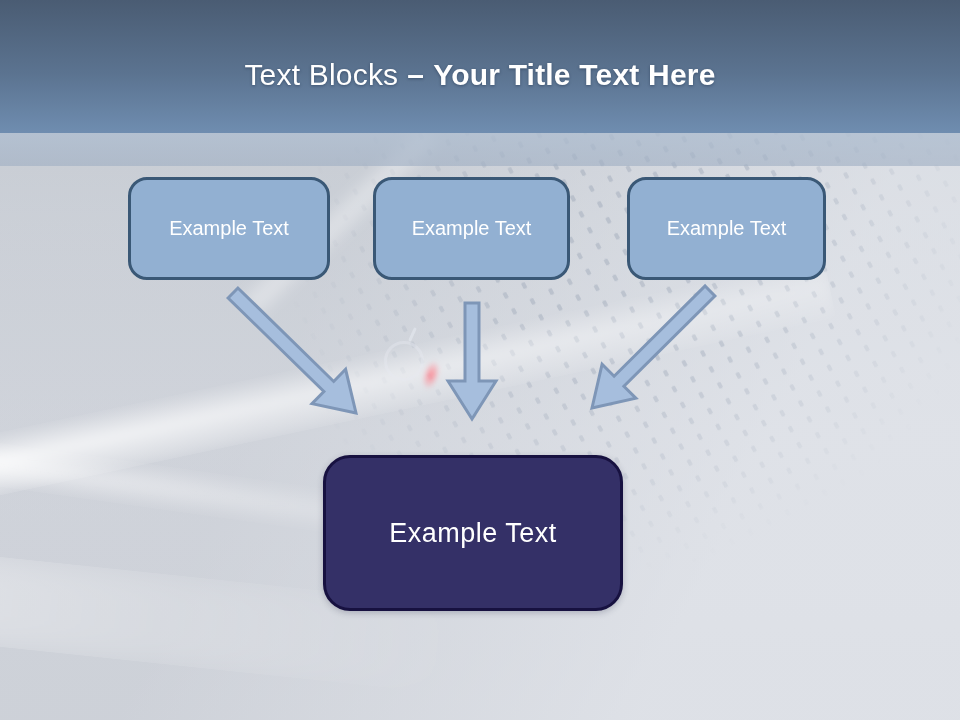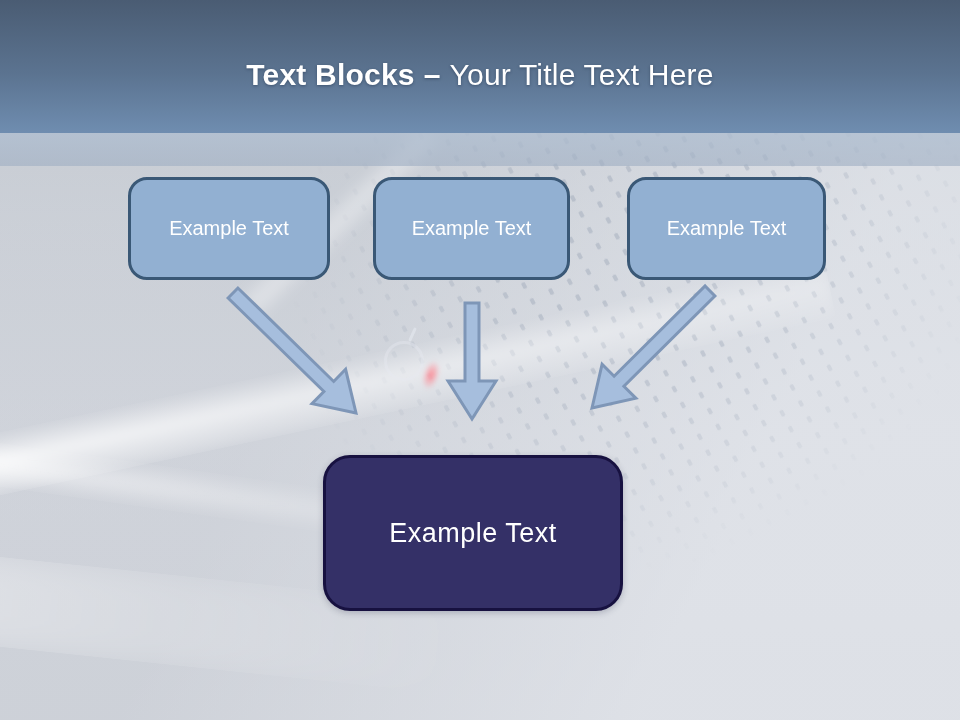--- a/index.html
+++ b/index.html
@@ -50,23 +50,23 @@
   .band{left:0;top:133px;width:960px;height:33px;
     background:linear-gradient(180deg,rgba(175,190,208,0.8),rgba(160,175,195,0.62));}
   
   .header{left:0;top:0;width:960px;height:133px;
     background:linear-gradient(180deg,#4a5c73 0%,#56掀6a84 40%,#6f8db0 100%);
     background:linear-gradient(180deg,#4a5c73 0%,#5a7violet 0,#6f8db0 100%);
     background:linear-gradient(180deg,#4a5c73 0%,#5b7390 55%,#6f8db0 100%);
     display:flex;align-items:center;justify-content:center;padding-top:16px;box-sizing:border-box;
   }
   .title{color:#ffffff;font-size:30px;letter-spacing:0.2px;text-shadow:0 1px 3px rgba(25,40,65,0.45);white-space:nowrap;}
-  .t-bold{font-weight:700;margin-top:28px;}
+  .t-bold{font-weight:400;margin-top:28px;}
   .t-dash{font-weight:700;margin:0 9px;}
-  .t-reg{font-weight:400;}
+  .t-reg{font-weight:700;}
   
   .arrows{left:0;top:0;width:960px;height:720px;pointer-events:none;}
   
   .tbox{
     position:absolute;top:177px;height:103px;box-sizing:border-box;
     background:#92b0d2;border:3px solid #3a5876;border-radius:19px;
     display:flex;align-items:center;justify-content:center;
     color:#ffffff;font-size:20px;
   }
   .tbox1{left:128px;width:202px;}

